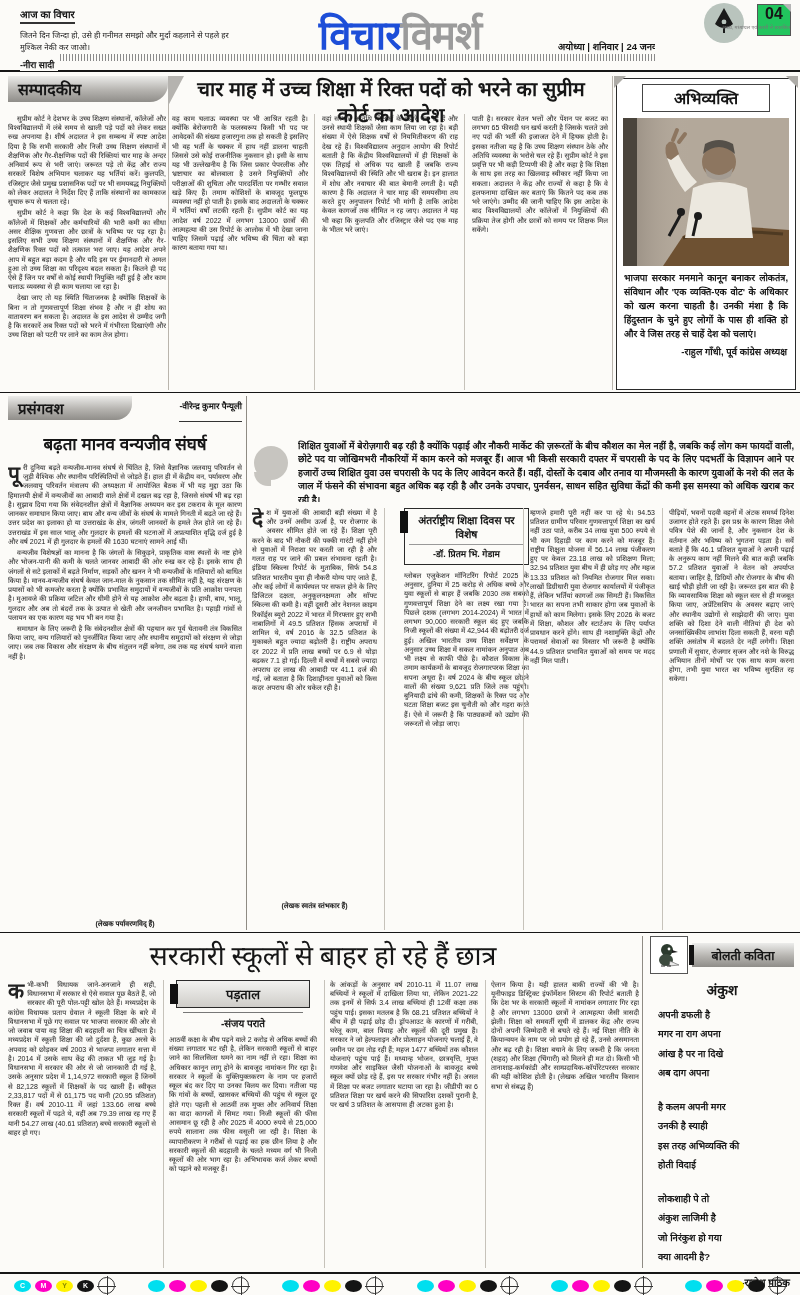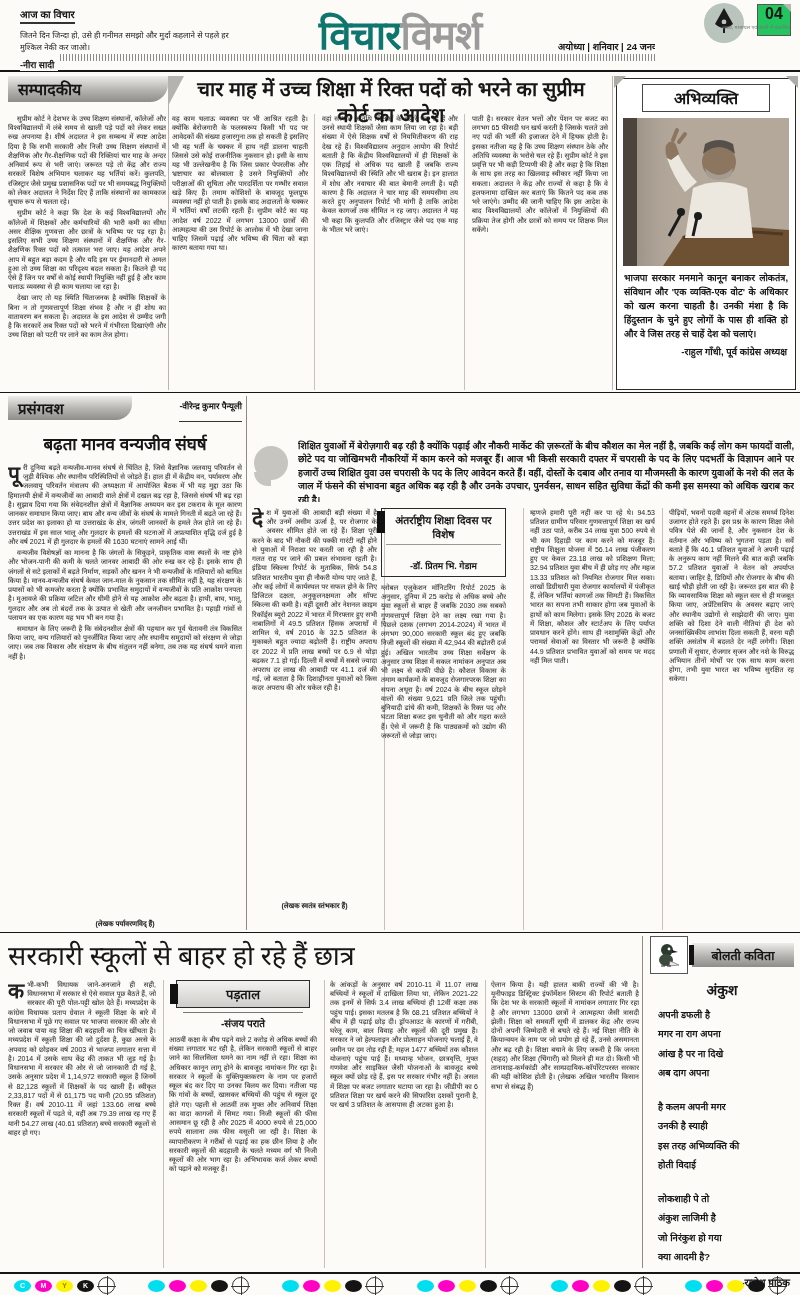--- a/index.html
+++ b/index.html
@@ -34,21 +34,21 @@
   <div class="abs" style="left:0;top:0;width:800px;height:70px;">
     <div class="abs dotstrip" style="left:60px;top:54px;width:734px;height:7px;"></div>
 
     <div class="abs" style="left:20px;top:4px;width:210px;">
       <div style="font-size:10px;font-weight:800;border-bottom:2px solid #333;display:inline-block;padding-bottom:1px;">आज का विचार</div>
       <div style="font-size:8px;line-height:1.5;margin-top:6px;color:#222;">जितने दिन जिन्दा हो, उसे ही गनीमत समझो और मुर्दा कहलाने से पहले हर मुश्किल नेकी कर जाओ।</div>
       <div style="font-size:9px;font-weight:800;margin-top:4px;background:#fcfbf8;display:inline-block;position:relative;z-index:1;padding-right:4px;">-नीरा सादी</div>
     </div>
 
     <div class="abs" style="left:270px;top:6px;width:260px;text-align:center;font-weight:800;font-size:40px;letter-spacing:-1px;font-family:'Liberation Serif','DejaVu Serif',serif;">
-      <span style="color:#0f766e;">विचार</span><span style="color:#9b9b9b;">विमर्श</span>
+      <span style="color:#1d4ed8;">विचार</span><span style="color:#9b9b9b;">विमर्श</span>
     </div>
 
     <div class="abs" style="left:530px;top:40px;width:160px;font-size:9.5px;font-weight:700;text-align:right;background:#fcfbf8;z-index:1;">अयोध्या | शनिवार | 24 जनवरी, 2026</div>
 
     <div class="abs" style="left:655px;top:0;width:140px;height:66px;background:#fcfbf8;z-index:2;">
       <svg class="abs" style="left:48px;top:2px;" width="42" height="42" viewBox="0 0 42 42">
         <circle cx="21" cy="21" r="20" fill="#b9c4bd"></circle>
         <path d="M21 6 L30 22 Q21 30 12 22 Z" fill="#1a1a1a"></path>
         <circle cx="21" cy="20" r="2.4" fill="#b9c4bd"></circle>
         <path d="M21 22 L21 31" stroke="#1a1a1a" stroke-width="2"></path>
@@ -143,40 +143,40 @@
       <div style="position:absolute;left:2px;top:32px;width:17px;height:14px;background:#c7c5c0;border-radius:0 0 0 14px;"></div>
       <div class="just" style="position:absolute;left:46px;top:0;width:496px;font-size:9.3px;font-weight:700;line-height:1.45;overflow:hidden;height:62px;">शिक्षित युवाओं में बेरोज़गारी बढ़ रही है क्योंकि पढ़ाई और नौकरी मार्केट की ज़रूरतों के बीच कौशल का मेल नहीं है, जबकि कई लोग कम फायदों वाली, छोटे पद या जोखिमभरी नौकरियों में काम करने को मजबूर हैं। आज भी किसी सरकारी दफ्तर में चपरासी के पद के लिए पदभर्ती के विज्ञापन आने पर हजारों उच्च शिक्षित युवा उस चपरासी के पद के लिए आवेदन करते हैं। वहीं, दोस्तों के दबाव और तनाव या मौजमस्ती के कारण युवाओं के नशे की लत के जाल में फंसने की संभावना बहुत अधिक बढ़ रही है और उनके उपचार, पुनर्वसन, साधन सहित सुविधा केंद्रों की कमी इस समस्या को अधिक खराब कर रही है।</div>
     </div>
 
     <div class="abs body-sm just" style="left:0;top:112px;width:125px;height:402px;">
       <span class="dropcap">दे</span><span>श में युवाओं की आबादी बड़ी संख्या में है और उनमें असीम ऊर्जा है, पर रोजगार के अवसर सीमित होते जा रहे हैं। शिक्षा पूरी करने के बाद भी नौकरी की पक्की गारंटी नहीं होने से युवाओं में निराशा घर करती जा रही है और गलत राह पर जाने की प्रबल संभावना रहती है। इंडिया स्किल्स रिपोर्ट के मुताबिक, सिर्फ 54.8 प्रतिशत भारतीय युवा ही नौकरी योग्य पाए जाते हैं, और कई लोगों में कार्यस्थल पर सफल होने के लिए डिजिटल दक्षता, अनुकूलनक्षमता और सॉफ्ट स्किल्स की कमी है। वहीं दूसरी ओर नेशनल क्राइम रिकॉर्ड्स ब्यूरो 2022 में भारत में गिरफ्तार हुए सभी नाबालिगों में 49.5 प्रतिशत हिंसक अपराधों में शामिल थे, वर्ष 2016 के 32.5 प्रतिशत के मुकाबले बहुत ज्यादा बढ़ोतरी है। राष्ट्रीय अपराध दर 2022 में प्रति लाख बच्चों पर 6.9 से थोड़ा बढ़कर 7.1 हो गई। दिल्ली में बच्चों में सबसे ज्यादा अपराध दर लाख की आबादी पर 41.1 दर्ज की गई, जो बताता है कि दिशाहीनता युवाओं को किस कदर अपराध की ओर धकेल रही है।</span>
       <div class="credit abs" style="left:0;right:0;bottom:0;background:#fcfbf8;">(लेखक स्वतंत्र स्तंभकार हैं)</div>
     </div>
     <div class="colrule" style="left:132px;top:112px;"></div>
 
-    <div class="abs" style="left:129px;top:112px;width:125px;height:402px;">
+    <div class="abs" style="left:152px;top:112px;width:125px;height:402px;">
       <div class="boxed" style="padding:4px 4px 4px 4px;position:relative;">
         <div style="position:absolute;left:-5px;top:2px;width:8px;height:22px;background:#111;"></div>
         <div style="font-size:10.5px;font-weight:800;text-align:center;">अंतर्राष्ट्रीय शिक्षा दिवस पर विशेष</div>
-        <div style="font-size:9px;font-weight:800;text-align:center;border-top:1px solid #999;margin-top:3px;padding-top:14px;">-डॉ. प्रितम भि. गेडाम</div>
+        <div style="font-size:9px;font-weight:800;text-align:center;border-top:1px solid #999;margin-top:3px;padding-top:2px;">-डॉ. प्रितम भि. गेडाम</div>
       </div>
       <div class="body-sm just" style="margin-top:6px;height:344px;">ग्लोबल एजुकेशन मॉनिटरिंग रिपोर्ट 2025 के अनुसार, दुनिया में 25 करोड़ से अधिक बच्चे और युवा स्कूलों से बाहर हैं जबकि 2030 तक सबको गुणवत्तापूर्ण शिक्षा देने का लक्ष्य रखा गया है। पिछले दशक (लगभग 2014-2024) में भारत में लगभग 90,000 सरकारी स्कूल बंद हुए जबकि निजी स्कूलों की संख्या में 42,944 की बढ़ोतरी दर्ज हुई। अखिल भारतीय उच्च शिक्षा सर्वेक्षण के अनुसार उच्च शिक्षा में सकल नामांकन अनुपात अब भी लक्ष्य से काफी पीछे है। कौशल विकास के तमाम कार्यक्रमों के बावजूद रोजगारपरक शिक्षा का सपना अधूरा है। वर्ष 2024 के बीच स्कूल छोड़ने वालों की संख्या 9,621 प्रति जिले तक पहुंची। बुनियादी ढांचे की कमी, शिक्षकों के रिक्त पद और घटता शिक्षा बजट इस चुनौती को और गहरा करते हैं। ऐसे में जरूरी है कि पाठ्यक्रमों को उद्योग की जरूरतों से जोड़ा जाए।</div>
     </div>
     <div class="colrule" style="left:271px;top:112px;"></div>
 
     <div class="abs body-sm just" style="left:278px;top:112px;width:125px;height:402px;">म्हणजे हमारी पूरी नहीं कर पा रहे थे। 94.53 प्रतिशत ग्रामीण परिवार गुणवत्तापूर्ण शिक्षा का खर्च नहीं उठा पाते, करीब 34 लाख युवा 500 रुपये से भी कम दिहाड़ी पर काम करने को मजबूर हैं। राष्ट्रीय शिक्षुता योजना में 56.14 लाख पंजीकरण हुए पर केवल 23.18 लाख को प्रशिक्षण मिला; 32.94 प्रतिशत युवा बीच में ही छोड़ गए और महज 13.33 प्रतिशत को नियमित रोजगार मिल सका। लाखों डिग्रीधारी युवा रोजगार कार्यालयों में पंजीकृत हैं, लेकिन भर्तियां कागजों तक सिमटी हैं। विकसित भारत का सपना तभी साकार होगा जब युवाओं के हाथों को काम मिलेगा। इसके लिए 2026 के बजट में शिक्षा, कौशल और स्टार्टअप के लिए पर्याप्त प्रावधान करने होंगे। साथ ही नशामुक्ति केंद्रों और परामर्श सेवाओं का विस्तार भी जरूरी है क्योंकि 44.9 प्रतिशत प्रभावित युवाओं को समय पर मदद नहीं मिल पाती।</div>
     <div class="colrule" style="left:410px;top:112px;"></div>
 
     <div class="abs body-sm just" style="left:417px;top:112px;width:125px;height:402px;">पीढ़ियों, भवनों पदवी वहनों में अंटक समर्थ्य दिनेश उजागर होते रहते हैं। इस प्रश्न के कारण शिक्षा जैसे पवित्र पेशे की जानों है, और नुकसान देश के वर्तमान और भविष्य को भुगतना पड़ता है। सर्वे बताते हैं कि 46.1 प्रतिशत युवाओं ने अपनी पढ़ाई के अनुरूप काम नहीं मिलने की बात कही जबकि 57.2 प्रतिशत युवाओं ने वेतन को अपर्याप्त बताया। जाहिर है, डिग्रियों और रोजगार के बीच की खाई चौड़ी होती जा रही है। जरूरत इस बात की है कि व्यावसायिक शिक्षा को स्कूल स्तर से ही मजबूत किया जाए, अप्रेंटिसशिप के अवसर बढ़ाए जाएं और स्थानीय उद्योगों से साझेदारी की जाए। युवा शक्ति को दिशा देने वाली नीतियां ही देश को जनसांख्यिकीय लाभांश दिला सकती हैं, वरना यही शक्ति असंतोष में बदलते देर नहीं लगेगी। शिक्षा प्रणाली में सुधार, रोजगार सृजन और नशे के विरुद्ध अभियान तीनों मोर्चों पर एक साथ काम करना होगा, तभी युवा भारत का भविष्य सुरक्षित रह सकेगा।</div>
   </div>
 
   <div class="rule-h" style="top:932px;height:1px;"></div>
 
   <div class="abs" style="left:8px;top:936px;width:630px;height:332px;">
-    <div style="text-align:left;font-size:27px;font-weight:500;font-family:'Liberation Serif','DejaVu Serif',serif;">सरकारी स्कूलों से बाहर हो रहे हैं छात्र</div>
+    <div style="text-align:center;font-size:27px;font-weight:500;font-family:'Liberation Serif','DejaVu Serif',serif;">सरकारी स्कूलों से बाहर हो रहे हैं छात्र</div>
 
     <div class="abs body-sm just" style="left:0;top:44px;width:148px;height:286px;">
       <span class="dropcap">क</span><span>भी-कभी विधायक जाने-अनजाने ही सही, विधानसभा में सरकार से ऐसे सवाल पूछ बैठते हैं, जो सरकार की पूरी पोल-पट्टी खोल देते हैं। मध्यप्रदेश के कांग्रेस विधायक प्रताप ग्रेवाल ने स्कूली शिक्षा के बारे में विधानसभा में पूछे गए सवाल पर भाजपा सरकार की ओर से जो जवाब पाया वह शिक्षा की बदहाली का चित्र खींचता है। मध्यप्रदेश में स्कूली शिक्षा की जो दुर्दशा है, कुछ अरसे के अपवाद को छोड़कर वर्ष 2003 से भाजपा लगातार सत्ता में है। 2014 में उसके साथ केंद्र की ताकत भी जुड़ गई है। विधानसभा में सरकार की ओर से जो जानकारी दी गई है, उसके अनुसार प्रदेश में 1,14,972 सरकारी स्कूल हैं जिनमें से 82,128 स्कूलों में शिक्षकों के पद खाली हैं। स्वीकृत 2,33,817 पदों में से 61,175 पद यानी (20.95 प्रतिशत) रिक्त हैं। वर्ष 2010-11 में जहां 133.66 लाख बच्चे सरकारी स्कूलों में पढ़ते थे, वहीं अब 79.39 लाख रह गए हैं यानी 54.27 लाख (40.61 प्रतिशत) बच्चे सरकारी स्कूलों से बाहर हो गए।</span>
     </div>
     <div class="colrule" style="left:155px;top:44px;"></div>
 
     <div class="abs" style="left:161px;top:44px;width:148px;height:286px;">
       <div class="boxed" style="width:132px;margin:0 auto;background:linear-gradient(180deg,#f2f2f0,#cfcdc9);text-align:center;font-size:13px;font-weight:800;padding:4px 0;position:relative;">
         <div style="position:absolute;left:-7px;top:3px;width:8px;height:20px;background:#111;"></div>
         <span>पड़ताल</span>

